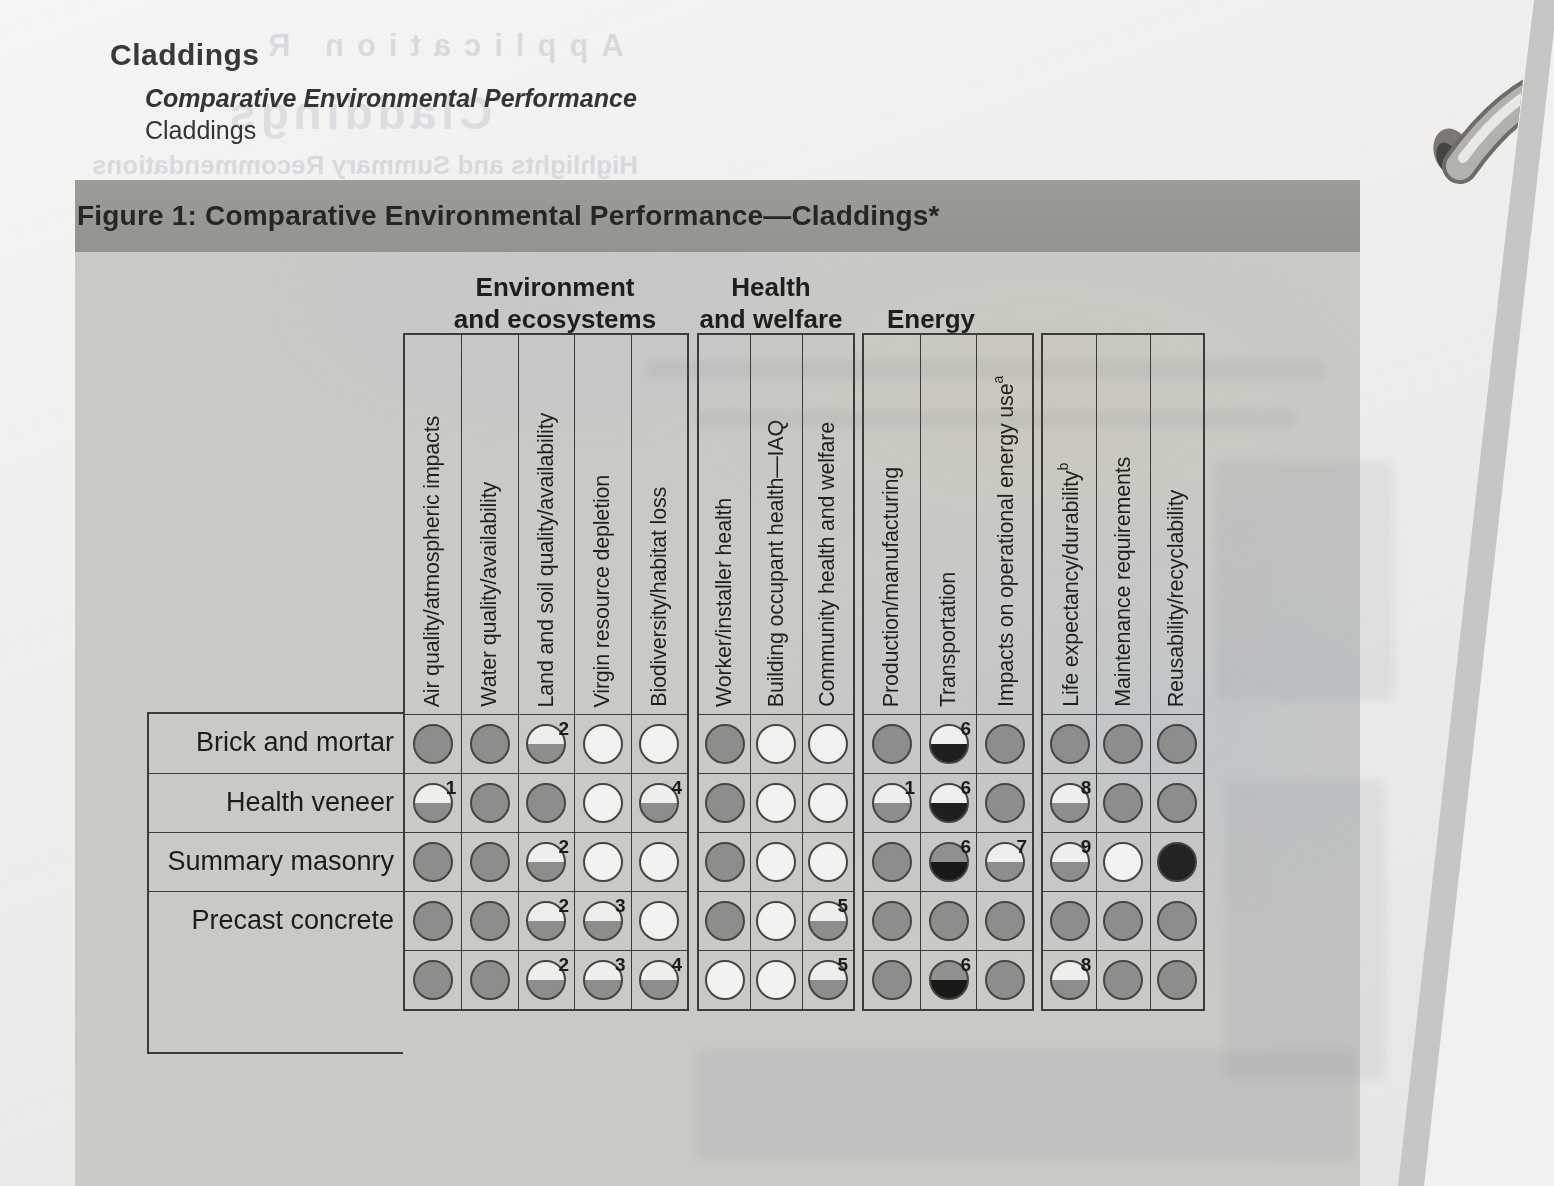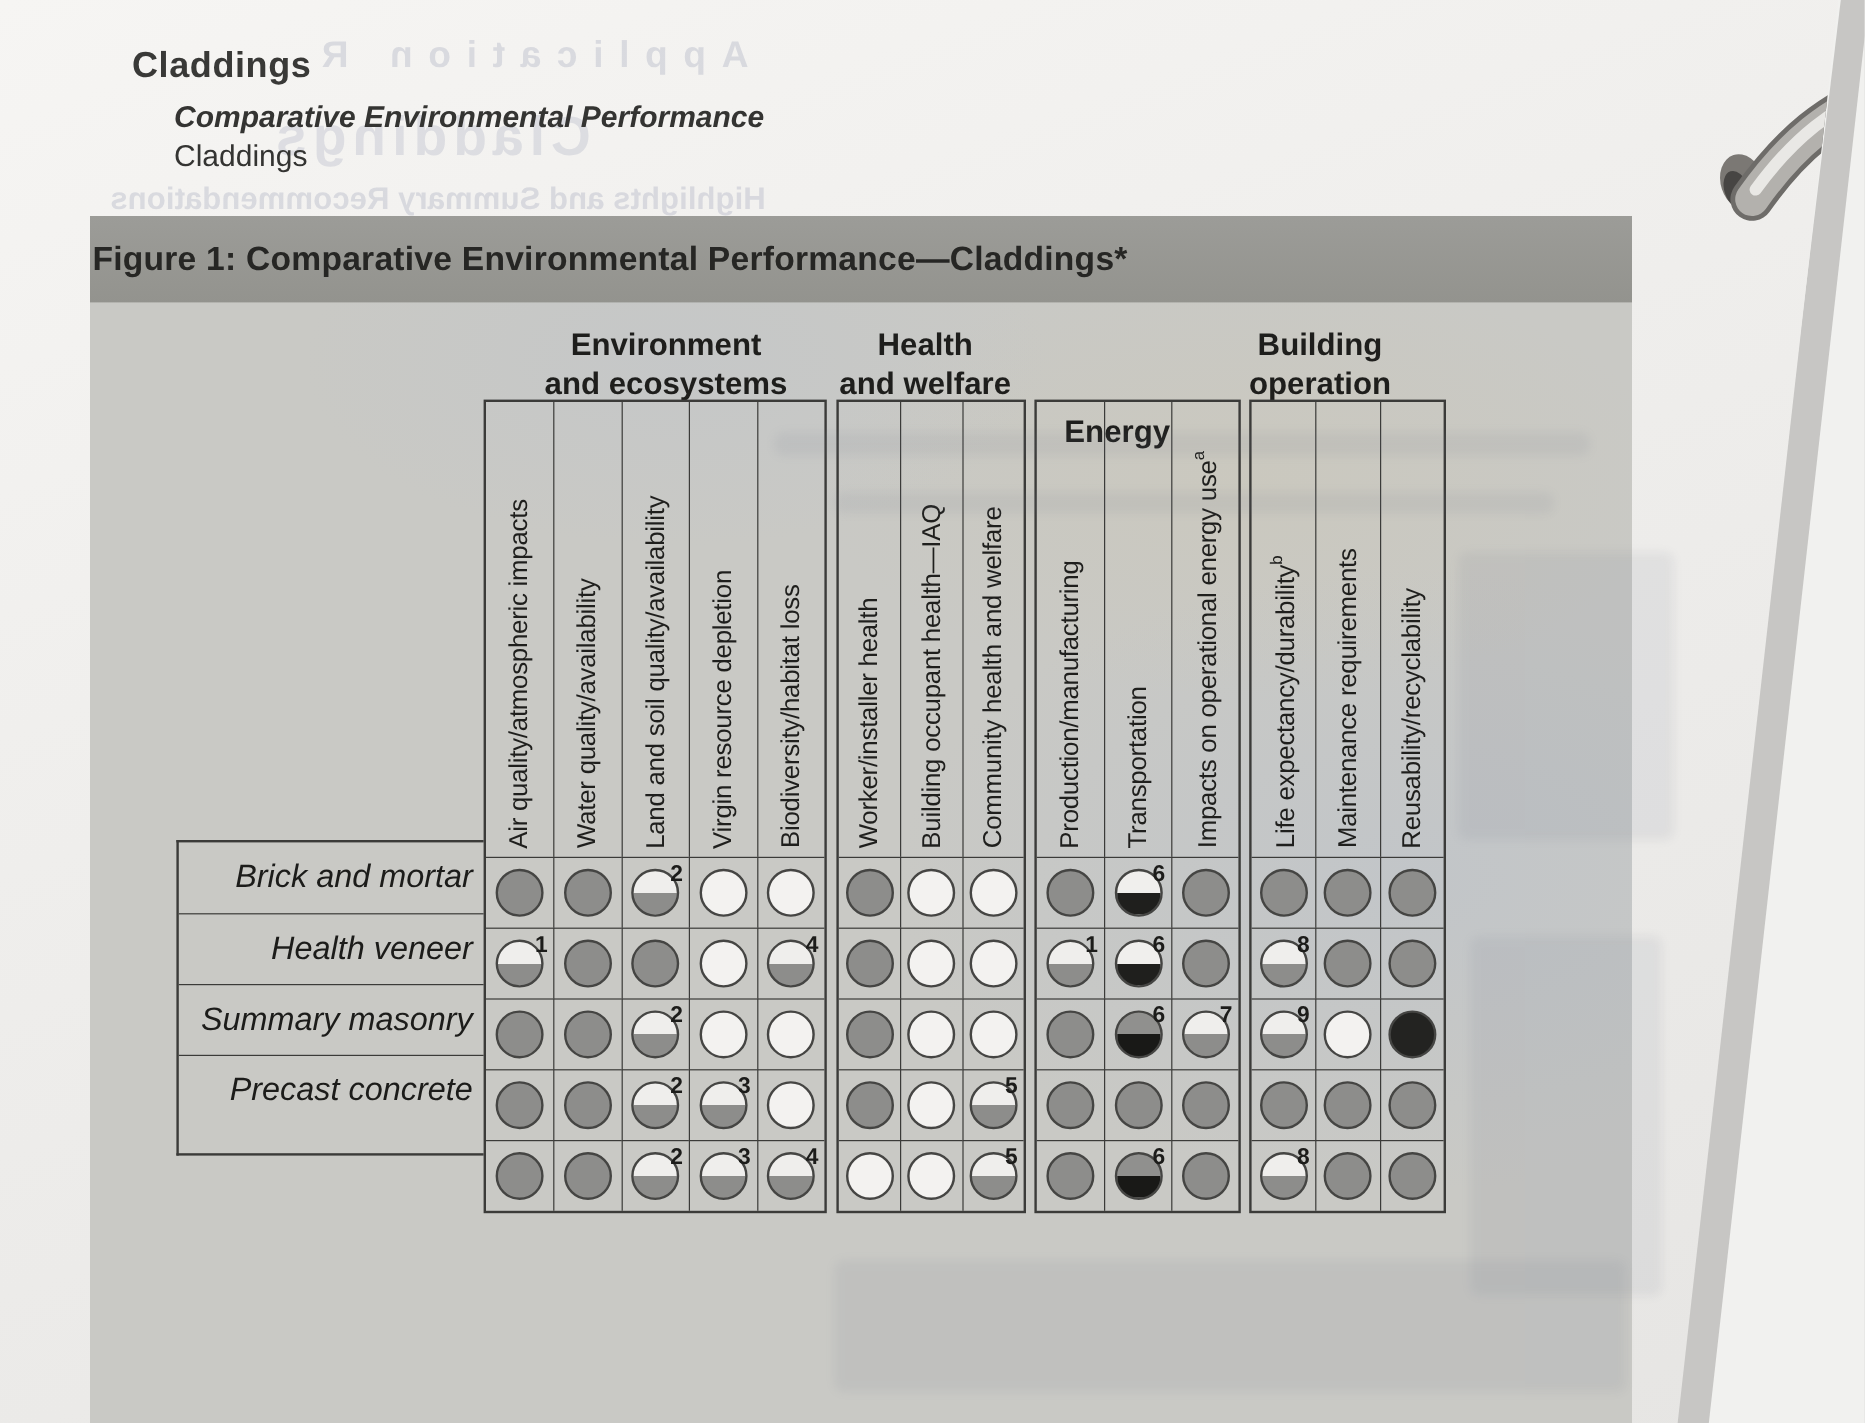--- a/index.html
+++ b/index.html
@@ -37,25 +37,25 @@
       radial-gradient(ellipse 520px 260px at 38% 12%, rgba(178,190,214,.16), transparent 60%),
       #c9c9c5;
   }
   .band{position:absolute;left:0;top:0;width:100%;height:72px;
     background:linear-gradient(#9c9c98,#93938e);}
   .band span{position:absolute;left:2px;top:0;line-height:72px;font-size:28px;font-weight:bold;color:#262624;letter-spacing:.2px;}
   .ghdr{position:absolute;transform:translateX(-50%);text-align:center;font-size:26px;font-weight:bold;
     color:#1e1e1c;line-height:1.22;white-space:pre-line;}
   .ghdr.h0{left:480px;top:92px;}
   .ghdr.h1{left:696px;top:92px;}
-  .ghdr.h2{left:856px;top:124px;margin-top:40px;}
+  .ghdr.h2{left:856px;top:124px;}
   .ghdr.h3{left:1025px;top:92px;}
   
-  .labels-box{position:absolute;left:72px;top:520px;width:256px;height:263px;box-sizing:border-box;
-    border:2px solid #3b3b39;border-right:none;font-style:italic;}
+  .labels-box{position:absolute;left:72px;top:532px;width:256px;height:342px;box-sizing:border-box;
+    border:2px solid #3b3b39;border-right:none;}
   .row-label{height:59px;box-sizing:border-box;text-align:right;padding-right:9px;
     font-size:27px;color:#1c1c1a;line-height:57px;white-space:nowrap;}
   .row-label + .row-label{border-top:1.5px solid #3b3b39;}
   .group-box{position:absolute;top:153px;height:678px;box-sizing:border-box;border:2px solid #3b3b39;
     display:grid;grid-template-rows:379px repeat(5,59px);}
   .g0{left:328px;width:286px;}
   .g1{left:622px;width:158px;}
   .g2{left:787px;width:172px;}
   .g3{left:966px;width:164px;}
   .hcell{display:flex;align-items:flex-end;justify-content:center;padding-bottom:7px;box-sizing:border-box;overflow:visible;}
@@ -94,22 +94,20 @@
   <div class="panel">
     <div class="band">
       <span>Figure 1: Comparative Environmental Performance—Claddings*</span>
     </div>
 
     <div class="ghdr h1">Health
 and welfare</div>
     <div class="ghdr h0">Environment
 and ecosystems</div>
     <div class="ghdr h2">Energy</div>
-    <div class="ghdr h3">Building
-operation</div>
 
     <div>
         <div class="labels-box">
           <div class="row-label">Brick and mortar</div>
           <div class="row-label">Health veneer</div>
           <div class="row-label">Summary masonry</div>
           <div class="row-label">Precast concrete</div>
         </div>
         <div class="group-box g0" style="grid-template-columns: repeat(5, 1fr);">
           <div class="hcell">

